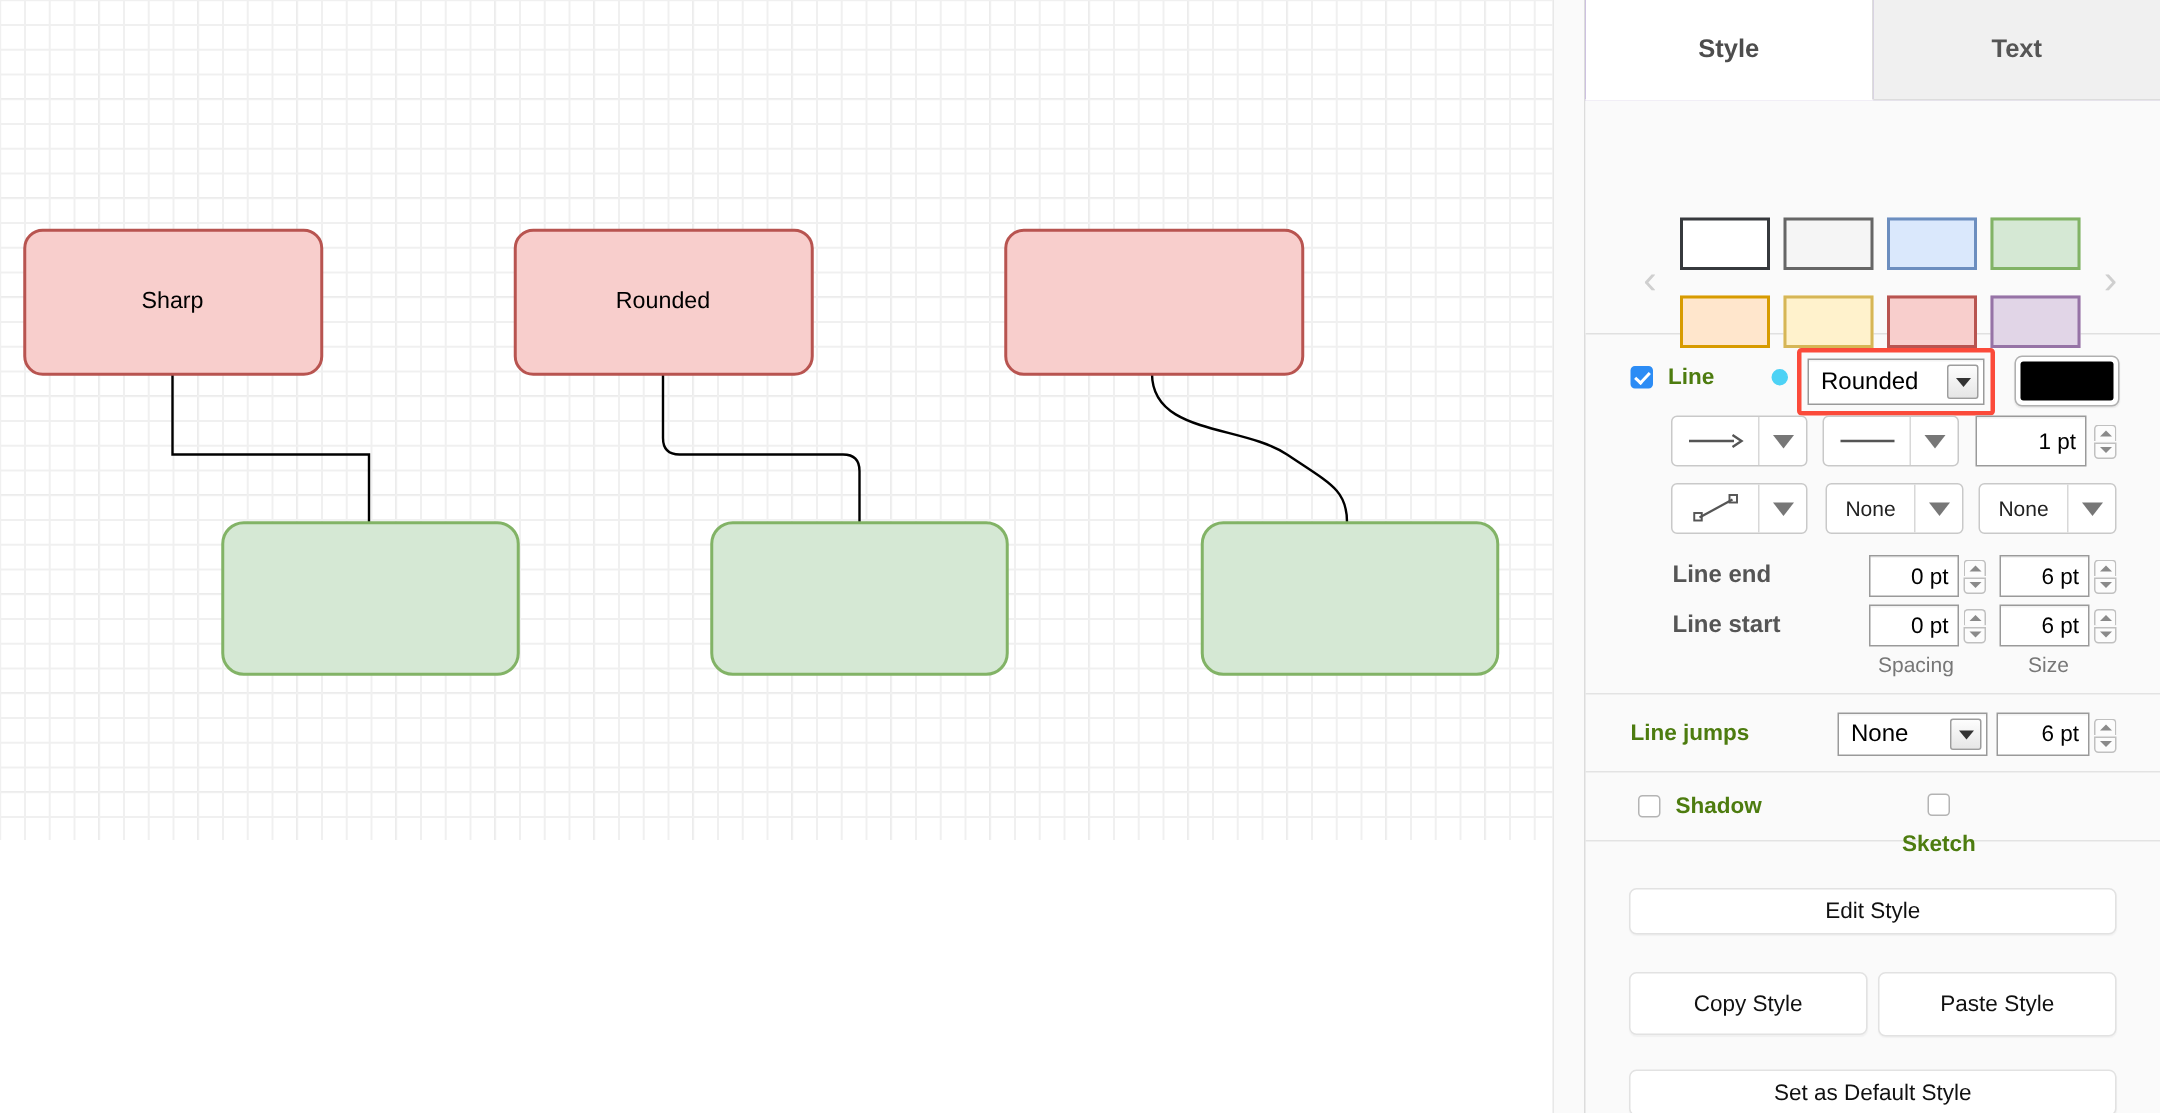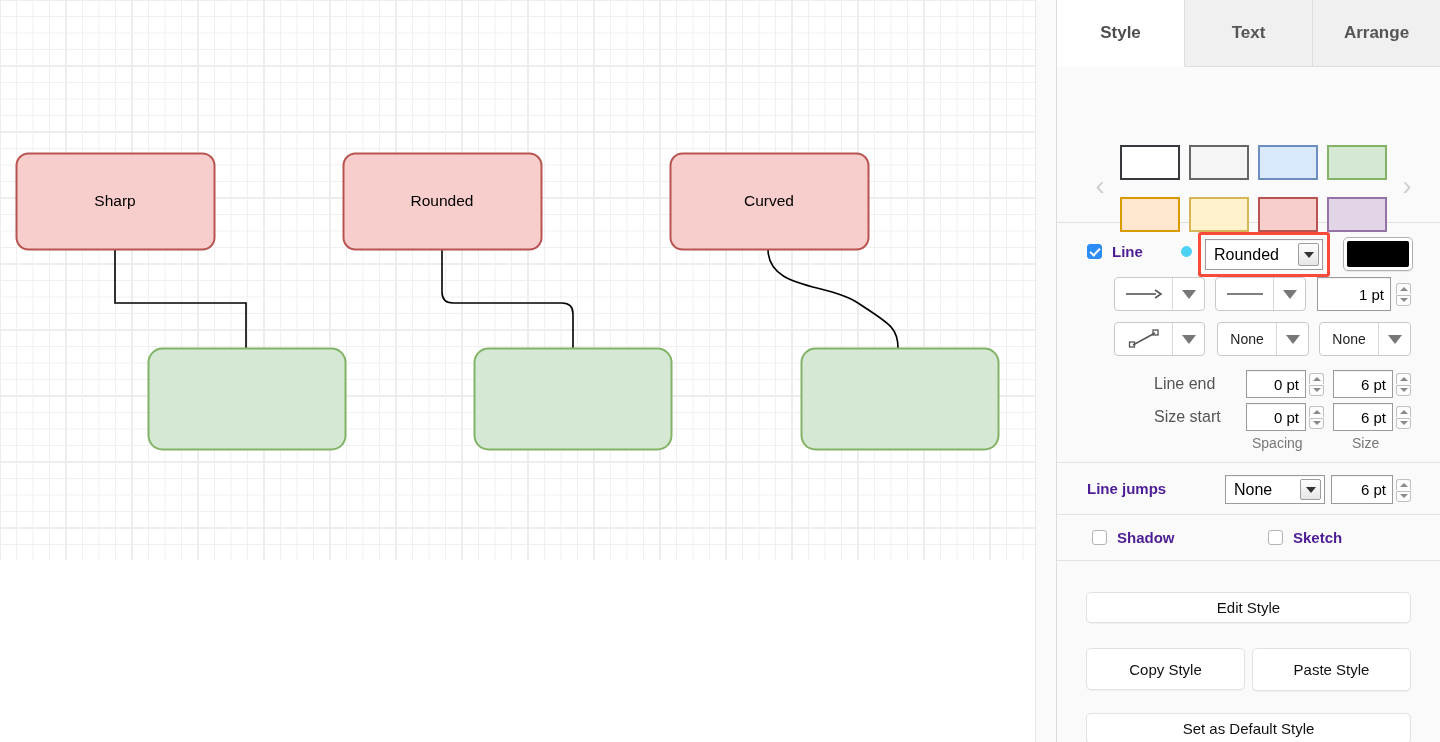--- a/index.html
+++ b/index.html
@@ -86,22 +86,22 @@
   }
   .dot {
     width: 11px; height: 11px; border-radius: 50%;
     border: 1.4px solid #c8c8c8; background: transparent; cursor: pointer;
   }
   .dot.on { background: #4dd2f5; border-color: #4dd2f5; }
 
   
   .prow { position: relative; }
   .divider { border-bottom: 1px solid #e3e3e3; }
-  .rowlabel { font-size: 15px; color: #4c1d95; font-weight: bold; }
-  .rowlabel.thin { font-weight: normal; margin-left: 39px; }
+  .rowlabel { font-size: 15px; color: #4d7c0f; font-weight: bold; }
+  .rowlabel.thin { font-weight: bold; }
 
   
   #line-section { position: relative; height: 240px; border-bottom: 1px solid #e3e3e3; }
 
   .cb {
     width: 15px; height: 15px; border-radius: 3px;
     border: 1px solid #b4b4b4; background: #fff;
     display: inline-flex; align-items: center; justify-content: center;
     cursor: pointer; flex: none;
   }
@@ -206,30 +206,28 @@
           <rect x="343.5" y="153.5" width="198" height="96" rx="12" ry="12" fill="#f8cecc" stroke="#b85450" stroke-width="2"></rect>
           <rect x="670.5" y="153.5" width="198" height="96" rx="12" ry="12" fill="#f8cecc" stroke="#b85450" stroke-width="2"></rect>
           <rect x="148.5" y="348.5" width="197" height="101" rx="14" ry="14" fill="#d5e8d4" stroke="#82b366" stroke-width="2"></rect>
           <rect x="474.5" y="348.5" width="197" height="101" rx="14" ry="14" fill="#d5e8d4" stroke="#82b366" stroke-width="2"></rect>
           <rect x="801.5" y="348.5" width="197" height="101" rx="14" ry="14" fill="#d5e8d4" stroke="#82b366" stroke-width="2"></rect>
         </g>
     </svg>
 
     <div class="node-label" id="lbl-sharp" style="left: 16px; top: 153px; width: 198px; height: 96px;">Sharp</div>
     <div class="node-label" id="lbl-rounded" style="left: 343px; top: 153px; width: 198px; height: 96px;">Rounded</div>
-    <div class="node-label" id="lbl-curved" style="left: 670px; top: 153px; width: 198px; height: 96px;">Curved</div>
   </div>
   <div id="canvas-gap"></div>
 
   <div id="panel">
 
     <div id="tabs">
       <div class="tab active">Style</div>
       <div class="tab">Text</div>
-      <div class="tab">Arrange</div>
     </div>
 
     <div id="palette-section">
       <div class="pal-arrow" id="pal-prev">‹</div>
       <div class="pal-arrow" id="pal-next">›</div>
       <div id="swatches">
           <div class="swatch" style="background: rgb(255, 255, 255); border: 2px solid rgb(54, 57, 61);"></div>
           <div class="swatch" style="background: rgb(245, 245, 245); border: 2px solid rgb(102, 102, 102);"></div>
           <div class="swatch" style="background: rgb(218, 232, 252); border: 2px solid rgb(108, 142, 191);"></div>
           <div class="swatch" style="background: rgb(213, 232, 212); border: 2px solid rgb(130, 179, 102);"></div>
@@ -346,21 +344,21 @@
       </div>
       <div class="spin" style="position:absolute; left:339px; top:147px; height:28px;">
         <span>
             <i class="tri-u"></i>
           </span>
         <span>
             <i class="tri-d"></i>
           </span>
       </div>
 
-      <span class="rowlabel thin" style="position:absolute; left:58px; top:185px; font-size:16px; color:#555;">Size start</span>
+      <span class="rowlabel thin" style="position:absolute; left:58px; top:185px; font-size:16px; color:#555;">Line start</span>
       <div class="numfield" style="position:absolute; left:189px; top:180px; width:60px; height:28px;">
         <span>0 pt</span>
       </div>
       <div class="spin" style="position:absolute; left:252px; top:180px; height:28px;">
         <span>
             <i class="tri-u"></i>
           </span>
         <span>
             <i class="tri-d"></i>
           </span>
@@ -401,21 +399,21 @@
           </span>
       </div>
     </div>
 
 
     <div class="prow divider" style="height:46px; position:relative;">
       <div style="position:absolute; left:35px; top:14px; display:flex; align-items:center; gap:10px;">
         <div class="cb"></div>
         <span class="rowlabel">Shadow</span>
       </div>
-      <div style="position:absolute; left:211px; top:14px; display:flex; align-items:center; gap:10px;">
+      <div style="position:absolute; left:211px; top:14px; display:flex; align-items:center; gap:10px;flex-direction:column;">
         <div class="cb"></div>
         <span class="rowlabel">Sketch</span>
       </div>
     </div>
 
     <div style="position:relative; padding:13px 29px 0 29px;">
       <div class="btn" style="height:31px; width:100%;">Edit Style</div>
       <div style="display:flex; gap:7px; margin-top:7px;">
         <div class="btn" style="height:42px; flex:1;">Copy Style</div>
         <div class="btn" style="height:43px; flex:1;">Paste Style</div>

